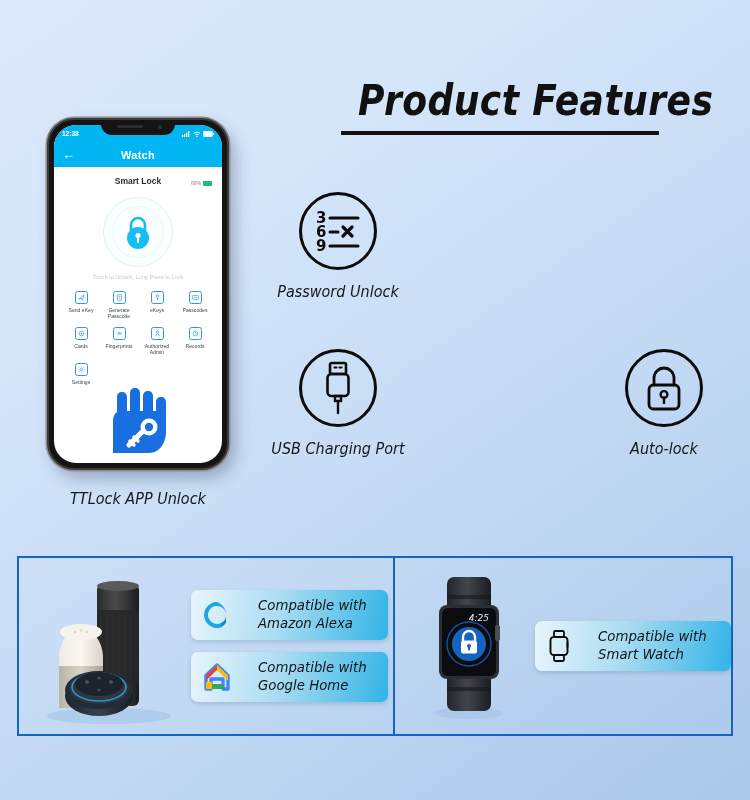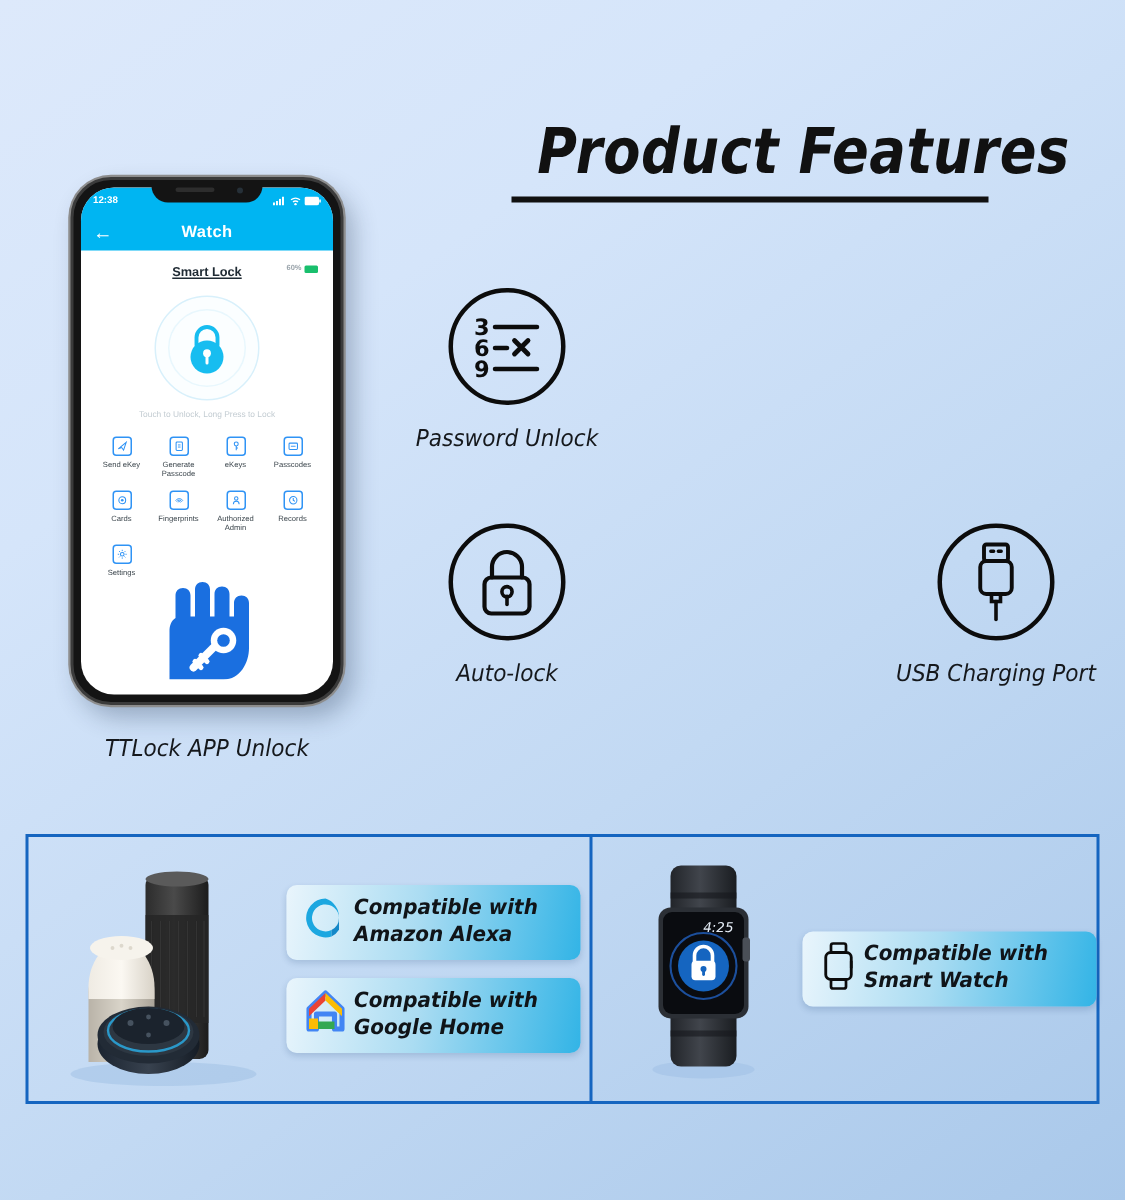--- a/index.html
+++ b/index.html
@@ -63,22 +63,22 @@
     padding:0 8px; font-size:6.5px; font-weight:bold;
   }
   .sb-right { display:flex; align-items:center; gap:2.5px; }
   .appbar {
     height:25px; background:#00b5f2; color:#fff;
     display:flex; align-items:center; justify-content:center;
     position:relative; font-size:11px; font-weight:bold; letter-spacing:.3px;
   }
   .appbar .back { position:absolute; left:8px; font-size:13px; font-weight:400; }
   .lockhead {
-    display:flex; align-items:flex-start; justify-content:center;
-    position:relative; margin-top:9px; font-size:8.5px; font-weight:bold; color:#1f2a33;text-decoration:underline;
+    display:flex; align-items:flex-end; justify-content:center;
+    position:relative; margin-top:9px; font-size:8.5px; font-weight:bold; color:#1f2a33;
   }
   .batt { position:absolute; right:10px; display:flex; align-items:center; gap:2px; font-size:5px; color:#9aa4ab; }
   .batt .cell { width:9px; height:5px; background:#19bf6d; border-radius:1px; }
   .lock-stage { height:92px; display:flex; align-items:center; justify-content:center; }
   .ring-out {
     width:70px; height:70px; border-radius:50%;
     border:1.2px solid #d8f0fb; background:#fbfeff;
     display:flex; align-items:center; justify-content:center;
   }
   .ring-in {
@@ -111,26 +111,25 @@
     position:absolute; left:17px; top:556px; width:716px; height:180px;
     border:2.2px solid #1565c0;
     display:flex;
   }
   .panel-left { width:380px; position:relative; display:flex; align-items:center; }
   .panel-right { flex:1; position:relative; display:flex; align-items:center; border-left:2.2px solid #1565c0; }
 
   .speakers { position:relative; width:150px; height:160px; margin-left:18px; flex:0 0 auto; }
   .badges { display:flex; flex-direction:column; gap:12px; margin-left:4px; }
   .badge {
-    display:flex; gap:4px;
+    display:flex; align-items:center; gap:26px;
     padding:7px 16px 7px 11px; border-radius:7px;
     background:linear-gradient(100deg,#e9f5fc 0%,#aadcf2 45%,#32b4e6 100%);
     box-shadow:0 2px 4px rgba(20,60,110,.18);
     min-width:196px;
-    font-weight:bold;
   }
   .badge-text {
     font-family:"DejaVu Sans", sans-serif;
     font-size:14px; font-style:italic; color:#101418; line-height:1.28;
     transform:scaleX(0.95); transform-origin:left center;
   }
   .watch-wrap { margin-left:22px; width:104px; flex:0 0 auto; display:flex; justify-content:center;font-style:italic; }
 </style>
 </head>
 <body>
@@ -317,41 +316,41 @@
       <div class="flabel">Password Unlock</div>
     </div>
 
   </div>
 
   <div class="frow">
 
 
     <div class="feature">
       <div class="fcircle">
-        <svg width="44" height="50" viewBox="0 0 44 50">
-          <path d="M12 22v-7a10 10 0 0 1 20 0v7" fill="none" stroke="#0c0c0c" stroke-width="2.8" stroke-linecap="round"></path>
-          <rect x="7" y="22" width="30" height="24" rx="4.5" fill="none" stroke="#0c0c0c" stroke-width="2.8"></rect>
-          <circle cx="22" cy="31.5" r="3.4" fill="none" stroke="#0c0c0c" stroke-width="2.4"></circle>
-          <path d="M22 34.5v5.5" stroke="#0c0c0c" stroke-width="2.4" stroke-linecap="round"></path>
-        </svg>
-      </div>
-      <div class="flabel">Auto-lock</div>
-    </div>
-
-    <div class="feature">
-      <div class="fcircle">
         <svg width="40" height="56" viewBox="0 0 40 56">
           <rect x="12" y="3" width="16" height="11" rx="1.6" fill="none" stroke="#0c0c0c" stroke-width="2.6"></rect>
           <path d="M16.5 7.5h2M21.5 7.5h2" stroke="#0c0c0c" stroke-width="2.2" stroke-linecap="round"></path>
           <rect x="9.5" y="14" width="21" height="22" rx="4" fill="none" stroke="#0c0c0c" stroke-width="2.6"></rect>
           <rect x="17" y="36" width="6" height="5" fill="none" stroke="#0c0c0c" stroke-width="2.4"></rect>
           <path d="M20 41v12" stroke="#0c0c0c" stroke-width="2.4" stroke-linecap="round"></path>
         </svg>
       </div>
       <div class="flabel">USB Charging Port</div>
+    </div>
+
+    <div class="feature">
+      <div class="fcircle">
+        <svg width="44" height="50" viewBox="0 0 44 50">
+          <path d="M12 22v-7a10 10 0 0 1 20 0v7" fill="none" stroke="#0c0c0c" stroke-width="2.8" stroke-linecap="round"></path>
+          <rect x="7" y="22" width="30" height="24" rx="4.5" fill="none" stroke="#0c0c0c" stroke-width="2.8"></rect>
+          <circle cx="22" cy="31.5" r="3.4" fill="none" stroke="#0c0c0c" stroke-width="2.4"></circle>
+          <path d="M22 34.5v5.5" stroke="#0c0c0c" stroke-width="2.4" stroke-linecap="round"></path>
+        </svg>
+      </div>
+      <div class="flabel">Auto-lock</div>
     </div>
 
   </div>
 </div>
 
 <div class="panel">
 
   <div class="panel-left">
 
     <div class="speakers">

